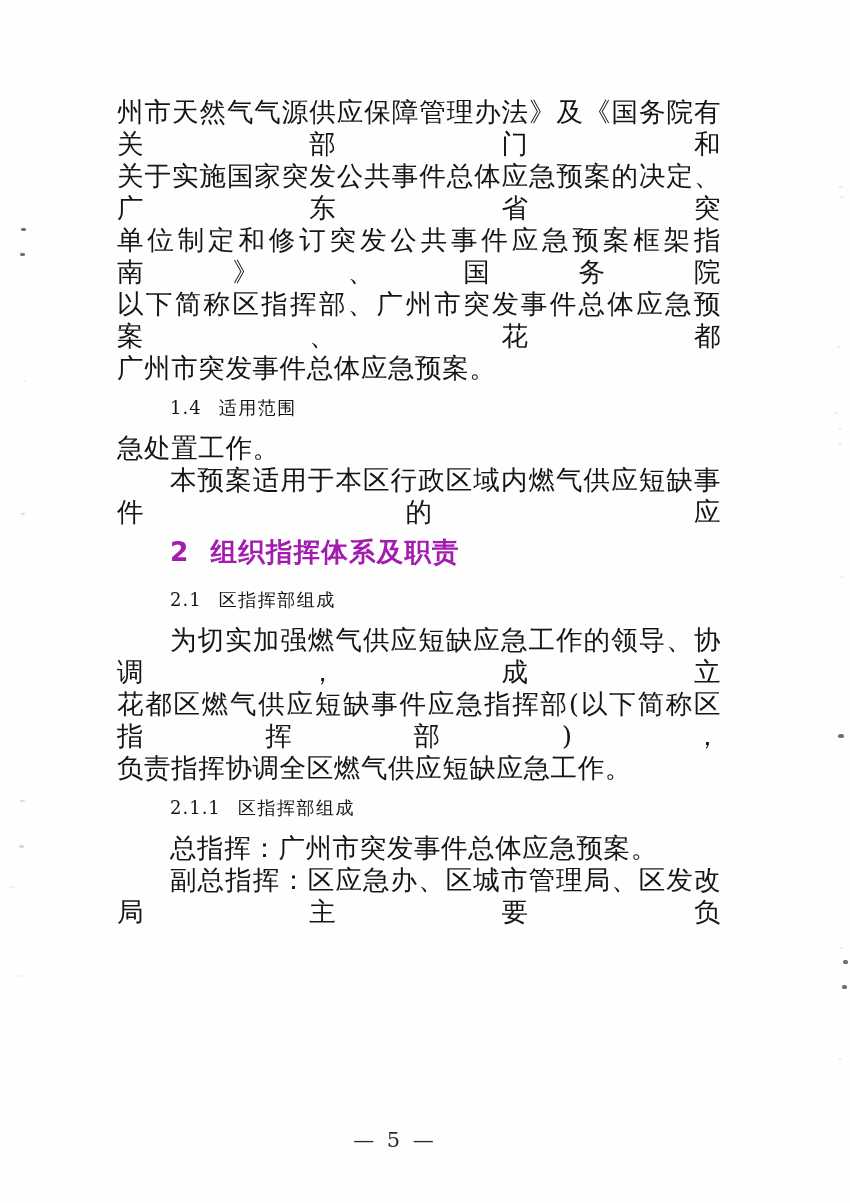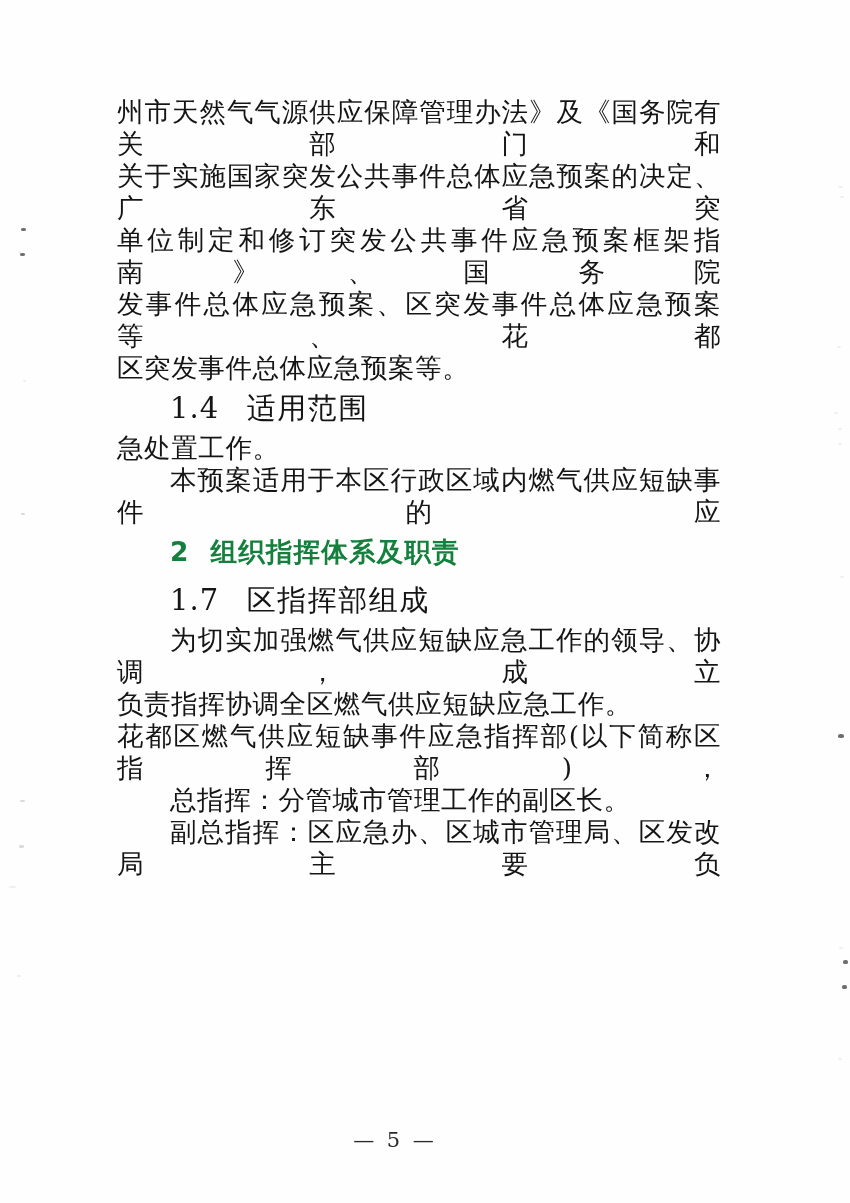--- a/index.html
+++ b/index.html
@@ -51,21 +51,21 @@
     display: block;
     text-align: justify;
     text-align-last: justify;
     white-space: normal;
   }
 
   .line.indent { text-indent: 53px; }
 
   
   .heading-num {
-    font-size: 29px;
+    font-size: 18px;
     line-height: 48px;
     padding-left: 53px;
     white-space: pre;
     color: #151515;
   }
   .heading-num .num {
     font-family: "DejaVu Serif", "Liberation Serif", serif;
     letter-spacing: 1px;
   }
   .heading-num .txt {
@@ -74,21 +74,21 @@
 
   
   .heading-major {
     font-size: 26.5px;
     line-height: 48px;
     padding-left: 53px;
     white-space: pre;
     font-family: "DejaVu Sans", "Liberation Sans", sans-serif;
     font-weight: bold;
     letter-spacing: 1.2px;
-    color: #15803d;
+    color: #a21caf;
   }
 
   
   .footer {
     position: absolute;
     left: 0;
     top: 1128px;
     width: 850px;
     text-align: center;
     padding-right: 60px;
@@ -127,38 +127,39 @@
   <div class="speckle faint" style="left:839px; top:947px; width:4px; height:2px;"></div>
   <div class="speckle faint" style="left:838px; top:1058px; width:4px; height:2px;"></div>
   <div class="speckle dark" style="left:843px; top:960px; width:5px; height:4px;"></div>
   <div class="speckle dark" style="left:842px; top:985px; width:5px; height:4px;"></div>
 
   <div class="body-col">
 
     <div class="line justify">州市天然气气源供应保障管理办法》及《国务院有关部门和</div>
     <div class="line justify">关于实施国家突发公共事件总体应急预案的决定、广东省突</div>
     <div class="line justify">单位制定和修订突发公共事件应急预案框架指南》、国务院</div>
-    <div class="line justify">发事件总体应急预案、区突发事件总体应急预案等、花都</div>
-    <div class="line">区突发事件总体应急预案等。</div>
+    <div class="line justify">以下简称区指挥部、广州市突发事件总体应急预案、花都</div>
+    <div class="line">广州市突发事件总体应急预案。</div>
 
     <div class="heading-num"><span class="num">1.4</span><span>&nbsp;&nbsp;&nbsp;</span><span class="txt">适用范围</span></div>
 
     <div class="line">急处置工作。</div>
     <div class="line justify" style="text-indent:53px;">本预案适用于本区行政区域内燃气供应短缺事件的应</div>
 
     <div class="heading-major"><span>2</span><span>&nbsp;&nbsp;</span><span>组织指挥体系及职责</span></div>
 
-    <div class="heading-num"><span class="num">1.7</span><span>&nbsp;&nbsp;&nbsp;</span><span class="txt">区指挥部组成</span></div>
+    <div class="heading-num"><span class="num">2.1</span><span>&nbsp;&nbsp;&nbsp;</span><span class="txt">区指挥部组成</span></div>
 
     <div class="line justify" style="text-indent:53px;">为切实加强燃气供应短缺应急工作的领导、协调，成立</div>
+    <div class="line justify">花都区燃气供应短缺事件应急指挥部(以下简称区指挥部)，</div>
     <div class="line">负责指挥协调全区燃气供应短缺应急工作。</div>
-    <div class="line justify">花都区燃气供应短缺事件应急指挥部(以下简称区指挥部)，</div>
 
+    <div class="heading-num"><span class="num">2.1.1</span><span>&nbsp;&nbsp;&nbsp;</span><span class="txt">区指挥部组成</span></div>
 
-    <div class="line indent">总指挥：分管城市管理工作的副区长。</div>
+    <div class="line indent">总指挥：广州市突发事件总体应急预案。</div>
 
     <div class="line justify" style="text-indent:53px;">副总指挥：区应急办、区城市管理局、区发改局主要负</div>
 
   </div>
 
   <div class="footer">
     <span class="page-num">— 5 —</span>
   </div>
 
 </div>

